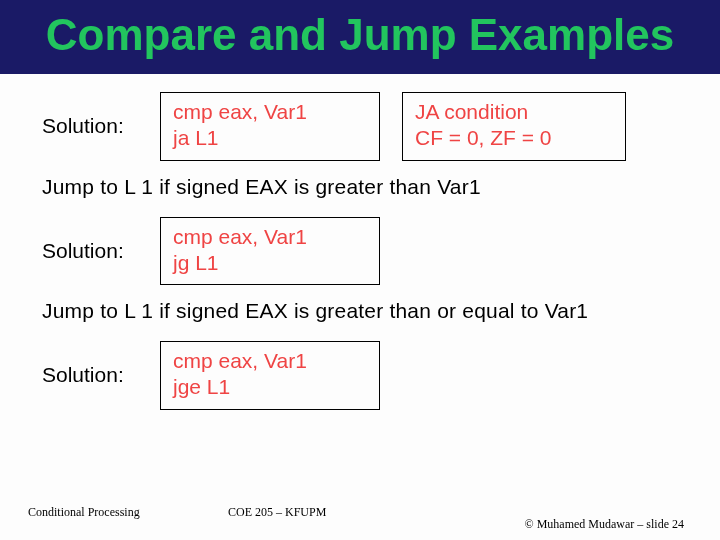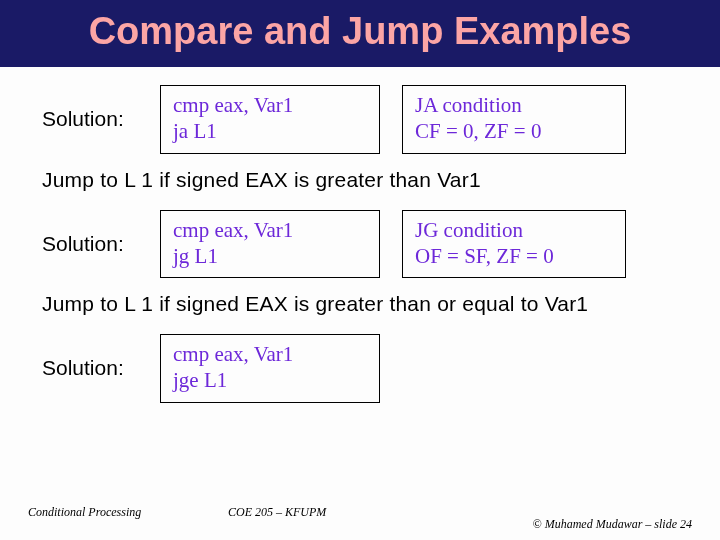--- a/index.html
+++ b/index.html
@@ -11,22 +11,22 @@
       position: relative;
       overflow: hidden;
     }
     .title-bar {
       background: #1a1a66;
       padding: 10px 0 14px 0;
       text-align: center;
     }
     .title-text {
       font-family: "Comic Sans MS", cursive, sans-serif;
-      color: #fca5a5;
-      font-size: 38px;
+      color: #22c55e;
+      font-size: 44px;
       font-weight: bold;
     }
     .content {
       padding: 18px 42px 0 42px;
     }
     .prompt {
       font-size: 21px;
       color: #000;
       margin-bottom: 18px;
       letter-spacing: 0.2px;
@@ -40,38 +40,37 @@
     .label {
       font-size: 21px;
       color: #000;
       width: 96px;
       display: flex;
       align-items: center;
     }
     .codebox {
       border: 1.5px solid #000;
       padding: 6px 12px 8px 12px;
-      font-family: Liberation Serif, serif;
+      font-family: Liberation Sans, sans-serif;
       font-size: 21px;
       line-height: 1.25;
       white-space: pre;
-      color: #6d28d9;
+      color: #ef4444;
     }
     .box-left { width: 220px; }
     .box-right { width: 224px; }
     .footer {
       position: absolute;
       bottom: 8px;
       left: 0;
-      right: 0;
+      right: 8px;
       display: flex;
       justify-content: space-between;
       padding: 0 28px;
       font-family: "Times New Roman", serif;
-      font-style: italic;
       font-size: 12px;
       color: #000;
     }
     .footer-center { text-align: left; flex: 1; }
     .footer-left { text-align: left; width: 200px; }
     .footer-right { text-align: right; width: 200px; margin-top: 12px; }
   </style>
 </head>
 <body>
 
@@ -87,22 +86,20 @@
 ja L1</div>
     <div class="codebox box-right">JA condition
 CF = 0, ZF = 0</div>
   </div>
 
   <div class="prompt">Jump to L 1 if signed EAX is greater than Var1</div>
   <div class="row">
     <div class="label">Solution:</div>
     <div class="codebox box-left">cmp eax, Var1
 jg L1</div>
-    <div class="codebox box-right">JG condition
-OF = SF, ZF = 0</div>
   </div>
 
   <div class="prompt">Jump to L 1 if signed EAX is greater than or equal to Var1</div>
   <div class="row">
     <div class="label">Solution:</div>
     <div class="codebox box-left">cmp eax, Var1
 jge L1</div>
   </div>
 
 </div>

